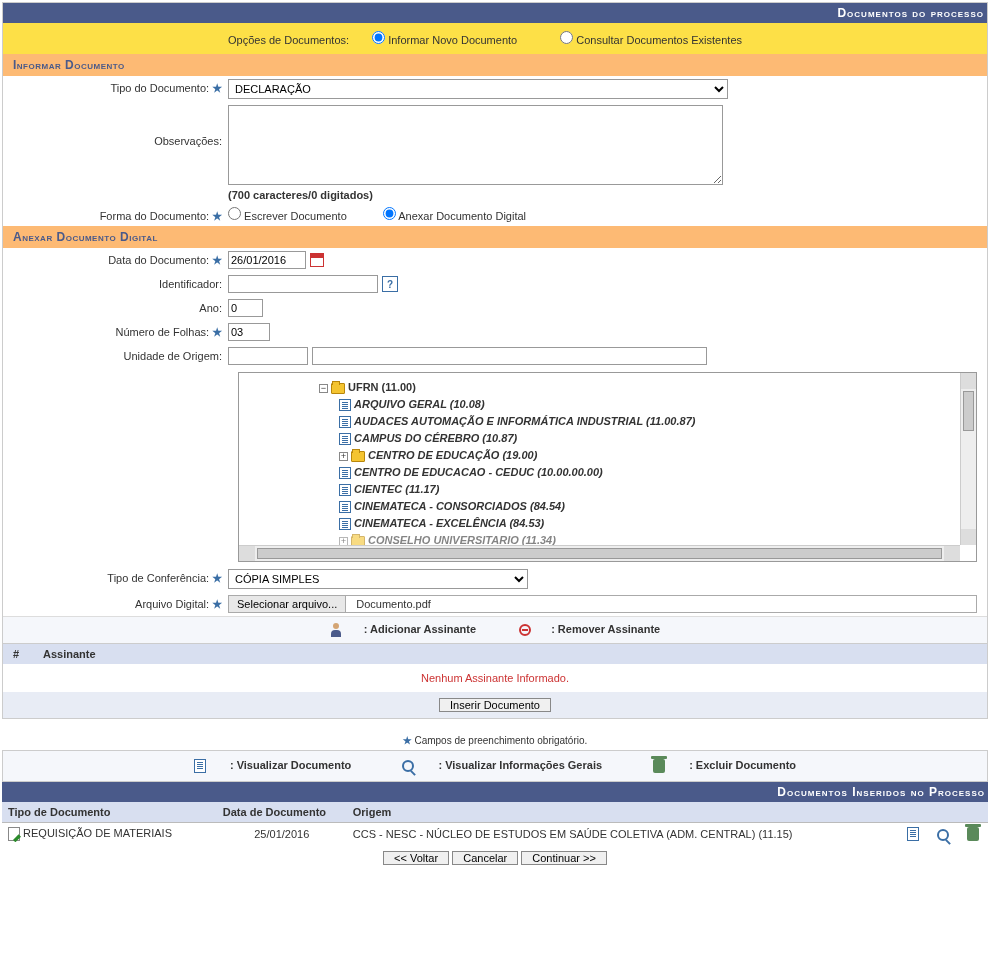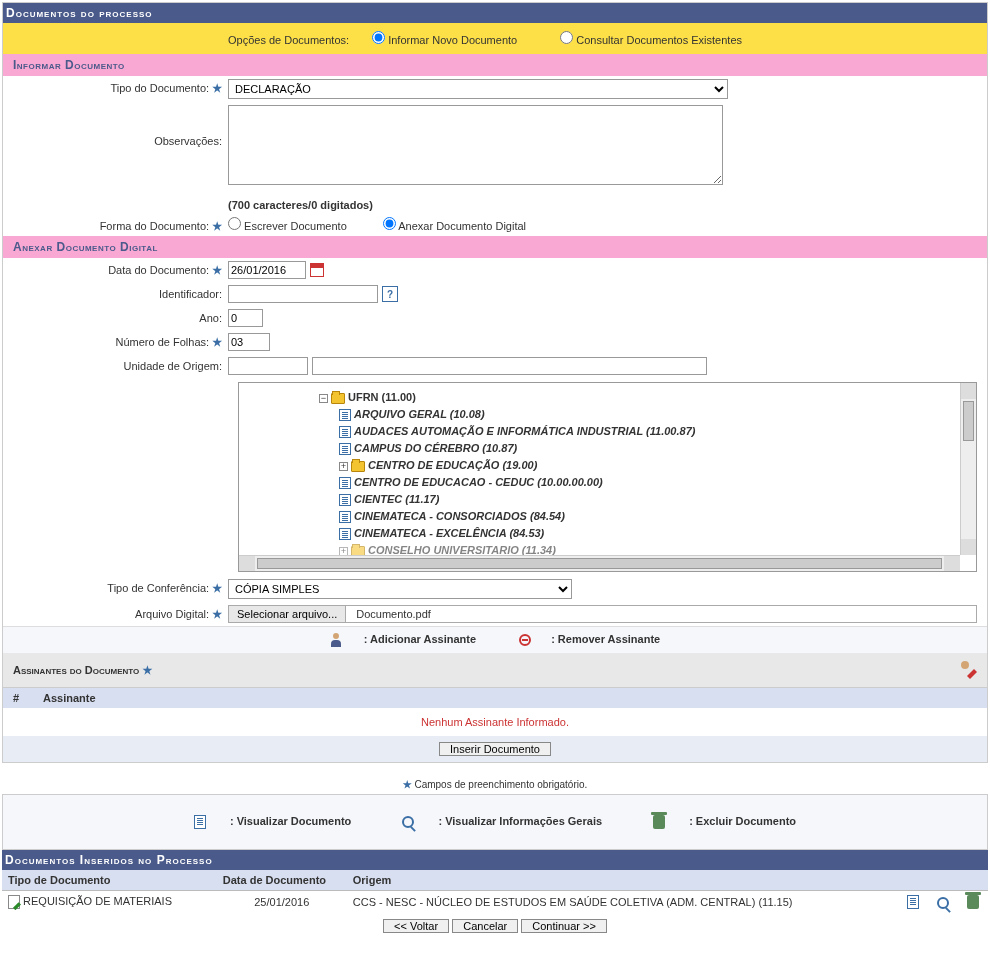--- a/index.html
+++ b/index.html
@@ -1,29 +1,29 @@
 <!DOCTYPE html>
 <html><head>
 <meta charset="utf-8">
 <style>
 * { box-sizing: border-box; margin: 0; padding: 0; }
 body { font-family: Verdana, Arial, sans-serif; font-size: 11px; color: #333; background: #fff; padding: 2px; }
 .panel { border: 1px solid #ccc; margin-bottom: 12px; }
-.header-bar { background: #4a5a8a; color: #fff; font-weight: bold; text-align: left; padding: 3px; font-variant: small-caps; letter-spacing: 1px; font-size: 12px; }
+.header-bar { background: #4a5a8a; color: #fff; font-weight: bold; text-align: right; padding: 3px; font-variant: small-caps; letter-spacing: 1px; font-size: 12px; }
 .options-row { padding: 8px; text-align: center; background: #fde047; }
 .options-row label { margin: 0 20px; }
-.section-header { background: #f9a8d4; color: #4a5a8a; font-weight: bold; font-variant: small-caps; padding: 4px 10px; font-size: 12px; letter-spacing: 0.5px; }
+.section-header { background: #fdba74; color: #4a5a8a; font-weight: bold; font-variant: small-caps; padding: 4px 10px; font-size: 12px; letter-spacing: 0.5px; }
 .form-row { display: flex; align-items: flex-start; padding: 3px 10px; background: #fff; }
 .label-col { width: 215px; text-align: right; padding-right: 6px; padding-top: 3px; white-space: nowrap; }
 .star { color: #3a6ea5; font-weight: bold; }
 .field-col { flex: 1; display: flex; align-items: center; gap: 4px; }
 select, input[type="text"], textarea { font-family: inherit; font-size: 11px; border: 1px solid #999; padding: 2px; }
 select { background: #fff; }
 textarea { width: 495px; height: 80px; resize: both; }
-.counter { font-weight: bold; margin-top: 10px; }
+.counter { font-weight: bold; margin-top: 0; }
 .radio-group { display: flex; gap: 36px; align-items: center; }
 .help-icon { display: inline-flex; align-items: center; justify-content: center; width: 16px; height: 16px; border: 1px solid #3a6ea5; color: #3a6ea5; font-weight: bold; font-size: 10px; cursor: pointer; }
 .cal-icon { display:inline-block; width:14px; height:14px; background:#fff; border:1px solid #c33; position:relative; }
 .cal-icon::before { content:""; position:absolute; top:0; left:0; right:0; height:4px; background:#c33; }
 .tree-box { margin: 4px 10px 4px 235px; border: 1px solid #999; height: 190px; position:relative; background:#fff; }
 .tree-scroll { position:absolute; top:0; left:0; right:16px; bottom:16px; overflow:hidden; padding:6px 6px 6px 80px; }
 .tree-vscroll { position:absolute; top:0; right:0; bottom:16px; width:16px; background:#eee; border-left:1px solid #ccc; }
 .tree-vscroll::before,.tree-vscroll::after { content:""; position:absolute; left:0; right:0; height:16px; background:#ddd; }
 .tree-vscroll::before { top:0; } .tree-vscroll::after { bottom:0; }
 .tree-vthumb { position:absolute; left:2px; right:2px; top:18px; height:40px; background:#ccc; border:1px solid #999; }
@@ -49,21 +49,21 @@
 .sign-header { background:#e8e8e8; padding:8px 10px; font-weight:bold; font-variant:small-caps; display:flex; justify-content:space-between; align-items:center; }
 .edit-person-icon { display:inline-block; width:18px; height:18px; position:relative; }
 .edit-person-icon::before { content:""; position:absolute; top:0; left:2px; width:8px; height:8px; background:#d4a574; border-radius:50%; }
 .edit-person-icon::after { content:""; position:absolute; bottom:0; right:0; width:10px; height:10px; background:#c33; clip-path:polygon(0 70%,70% 0,100% 30%,30% 100%); }
 .table-head { background:#d8dff0; display:flex; padding:4px 10px; font-weight:bold; border-top:1px solid #ccc; }
 .no-sign { text-align:center; color:#c33; padding:8px; background:#fff; }
 .insert-row { background:#e8ecf5; text-align:center; padding:6px; }
 .btn { font-size:11px; padding:0 10px; background:#f0f0f0; border:1px solid #888; cursor:pointer; }
 .reqnote { text-align:center; padding:4px; font-size:10px; }
 .icons-legend { background:#f5f7fb; text-align:center; padding:8px; font-weight:bold; border:1px solid #ccc; }
-.icons-legend span { margin:12px 12px; }
+.icons-legend span { margin:0 12px; }
 .view-icon { display:inline-block; width:12px; height:14px; background:#fff; border:1px solid #3a6ea5; vertical-align:middle; position:relative; }
 .view-icon::before { content:""; position:absolute; top:2px; left:2px; right:2px; height:1px; background:#3a6ea5; box-shadow:0 2px 0 #3a6ea5,0 4px 0 #3a6ea5,0 6px 0 #3a6ea5; }
 .mag-icon { display:inline-block; width:12px; height:12px; border:2px solid #3a6ea5; border-radius:50%; vertical-align:middle; position:relative; }
 .mag-icon::after { content:""; position:absolute; bottom:-4px; right:-4px; width:6px; height:2px; background:#3a6ea5; transform:rotate(45deg); }
 .trash-icon { display:inline-block; width:12px; height:14px; background:#5a8a5a; border-radius:2px; vertical-align:middle; position:relative; }
 .trash-icon::before { content:""; position:absolute; top:-3px; left:-2px; right:-2px; height:3px; background:#5a8a5a; border-radius:1px; }
 .doc-table { width:100%; border-collapse:collapse; }
 .doc-table thead th { background:#d8dff0; text-align:left; padding:4px 6px; font-size:11px; border-bottom:1px solid #bbb; }
 .doc-table tbody td { padding:4px 6px; background:#fff; }
 .doc-table tbody td.center { text-align:center; }
@@ -167,41 +167,37 @@
         <div class="tree-vthumb"></div>
       </div>
     <div class="tree-hscroll">
         <div class="tree-hthumb"></div>
       </div>
   </div>
 
   <div class="form-row">
     <div class="label-col"><span>Tipo de Conferência:</span> <span class="star">★</span></div>
     <div class="field-col">
-        <select style="width:344px"><option>CÓPIA SIMPLES</option></select>
+        <select style="width:300px"><option>CÓPIA SIMPLES</option></select>
       </div>
   </div>
 
   <div class="form-row">
     <div class="label-col"><span>Arquivo Digital:</span> <span class="star">★</span></div>
     <div class="field-col" style="border:1px solid #aaa;padding:0;display:inline-flex;width:255px">
       <button class="file-btn" style="border:none;border-right:1px solid #aaa">Selecionar arquivo...</button>
       <span style="padding:2px 6px">Documento.pdf</span>
     </div>
   </div>
 
   <div class="legend-bar">
     <span><span class="person-icon"></span><span>: Adicionar Assinante</span></span>
     <span><span class="remove-icon"></span><span>: Remover Assinante</span></span>
   </div>
 
-  <div class="sign-header">
-    <span><span>Assinantes do Documento</span> <span class="star">★</span></span>
-    <span class="edit-person-icon"></span>
-  </div>
   <div class="table-head">
     <div style="width:30px">#</div>
     <div>Assinante</div>
   </div>
   <div class="no-sign">Nenhum Assinante Informado.</div>
 
   <div class="insert-row"><button class="btn">Inserir Documento</button></div>
 </div>
 
 <div class="reqnote"><span class="star">★</span> <span>Campos de preenchimento obrigatório.</span></div>

